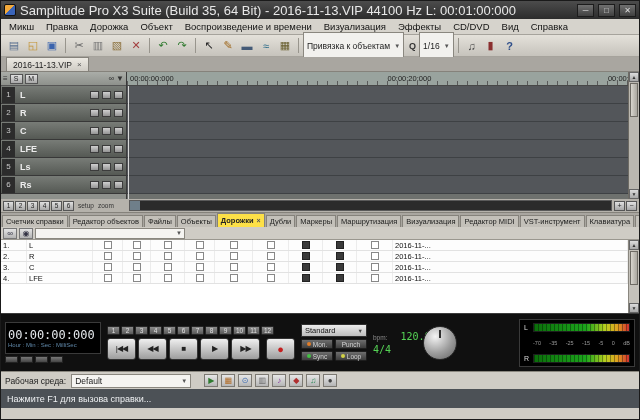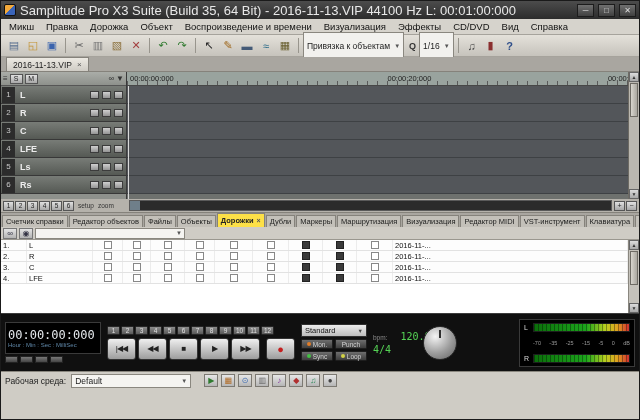--- a/index.html
+++ b/index.html
@@ -596,14 +596,17 @@
       <span class="wico">▦</span>
       <span class="wico">⊙</span>
       <span class="wico">▥</span>
       <span class="wico">♪</span>
       <span class="wico">◆</span>
       <span class="wico">♫</span>
       <span class="wico">●</span>
     </div>
   </div>
 
+  <div class="statusbar">
+    <span>Нажмите F1 для вызова справки...</span>
+  </div>
 
 </div>
 
 </body></html>

